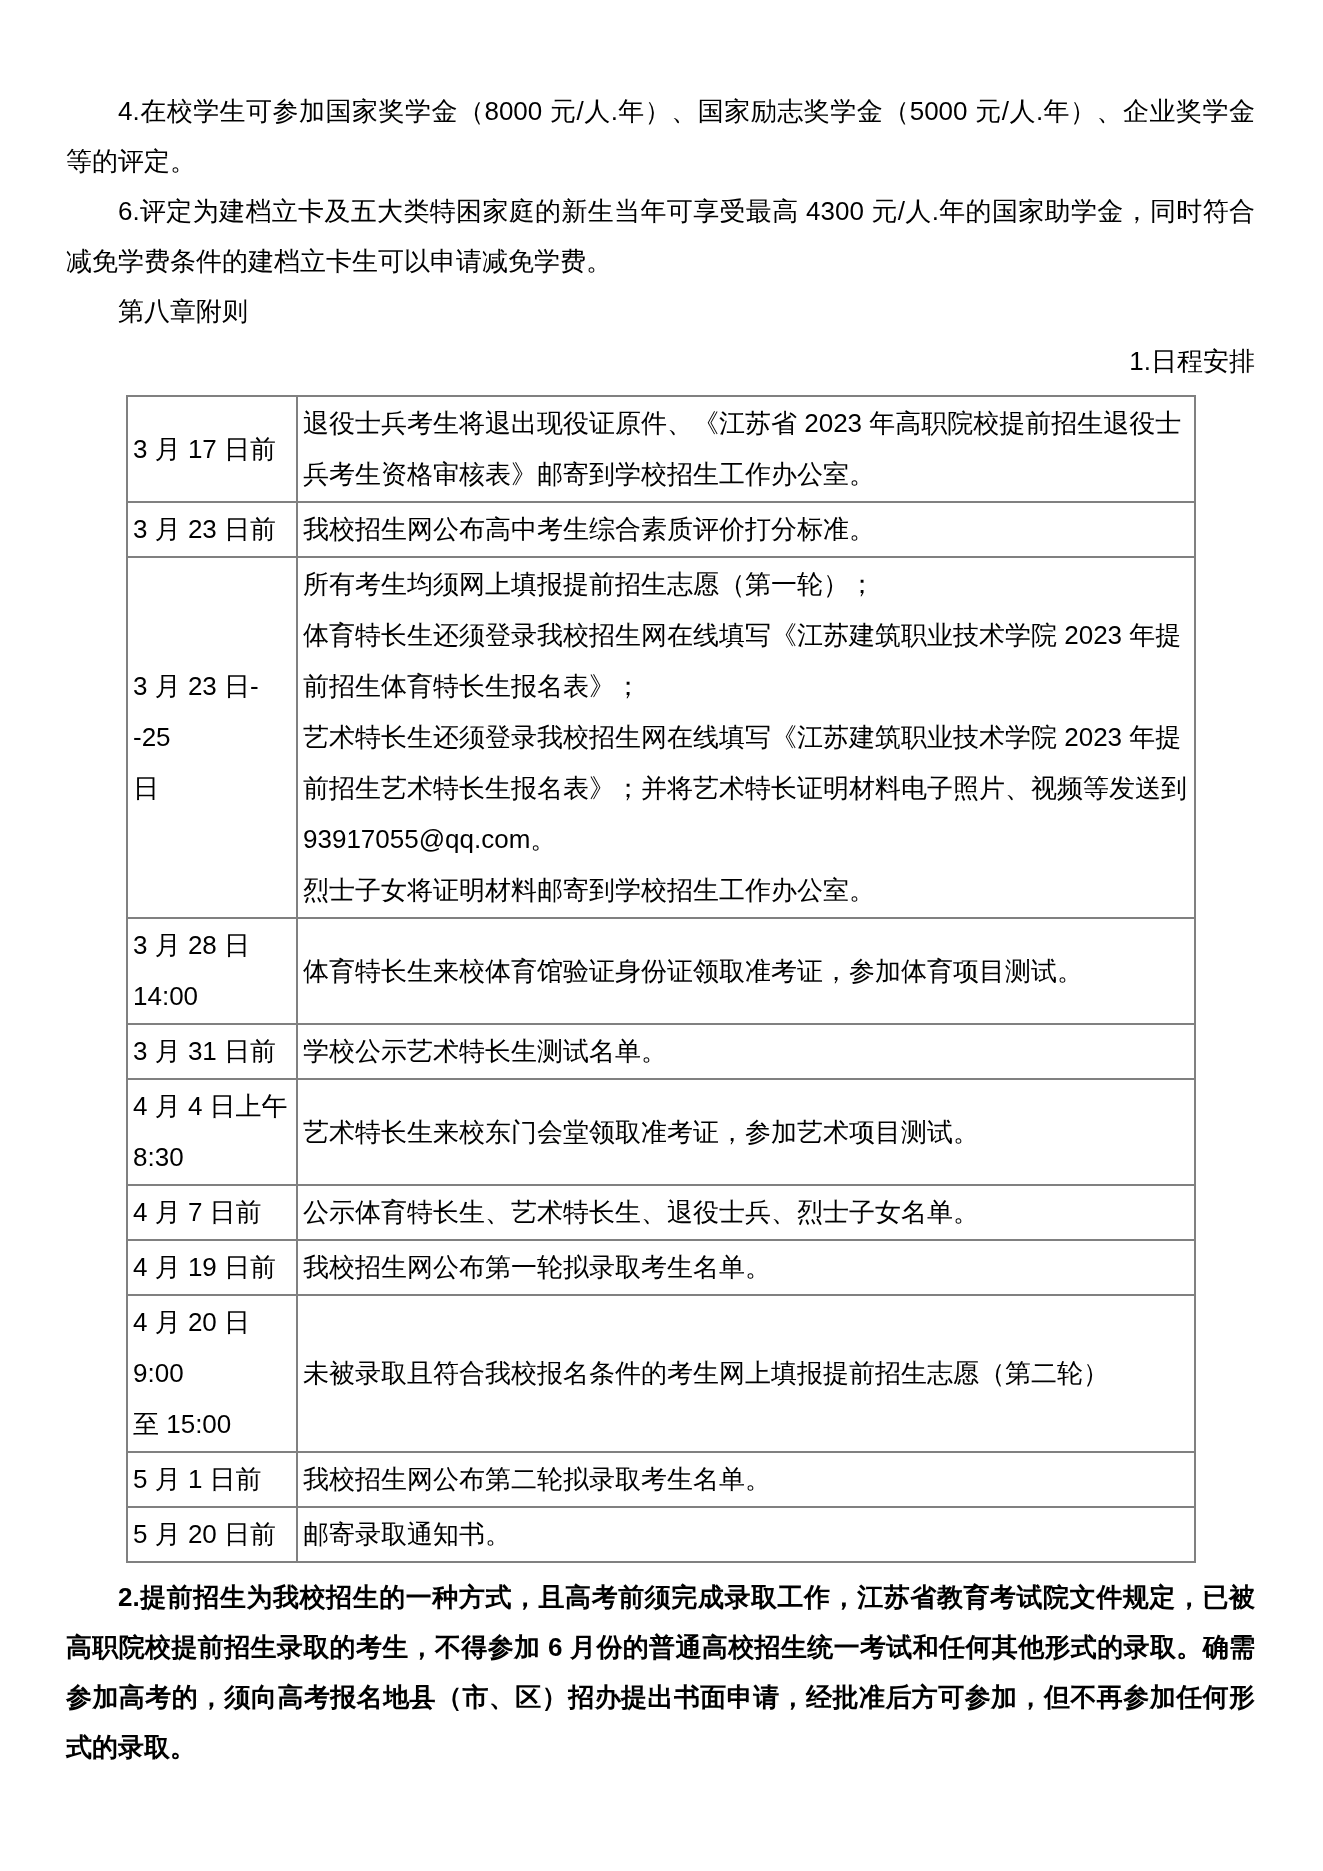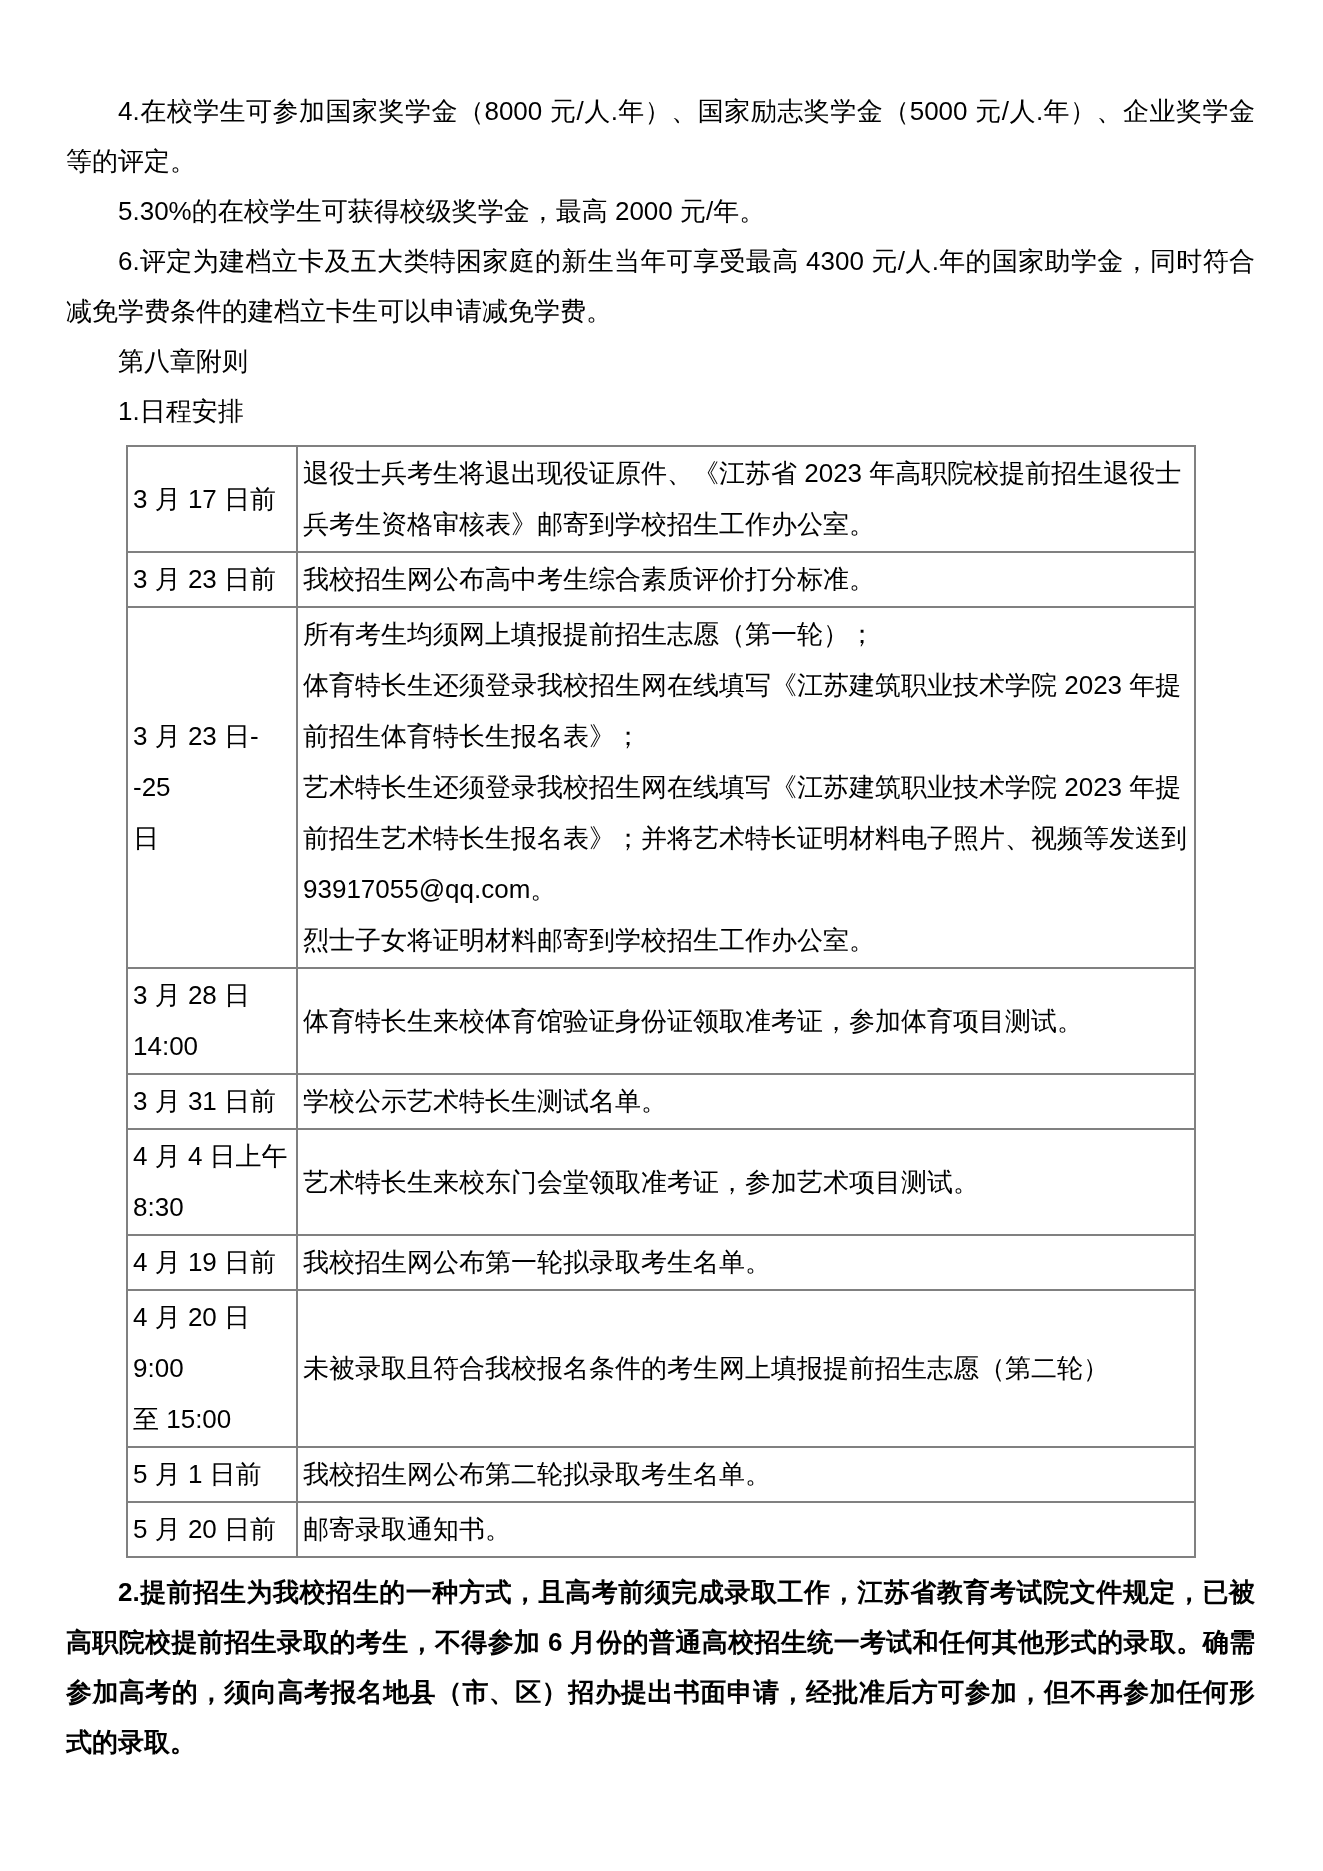--- a/index.html
+++ b/index.html
@@ -31,20 +31,21 @@
   .chapter-heading {
     margin: 0;
     line-height: 50px;
     text-indent: 52px;
     font-weight: normal;
   }
   .schedule-title {
     margin: 0;
     line-height: 50px;
     text-indent: 52px;
+    text-align: right;
   }
   table.schedule {
     border-collapse: collapse;
     margin-left: 60px;
     margin-top: 9px;
     width: 1070px;
     table-layout: fixed;
     padding-left: 48px;
   }
   table.schedule td {
@@ -66,21 +67,20 @@
     font-weight: bold;
   }
 </style>
 </head>
 <body>
 
 <div class="page">
 
   <p class="para">4.在校学生可参加国家奖学金（8000 元/人.年）、国家励志奖学金（5000 元/人.年）、企业奖学金等的评定。</p>
 
-  <p class="para">5.30%的在校学生可获得校级奖学金，最高 2000 元/年。</p>
 
   <p class="para">6.评定为建档立卡及五大类特困家庭的新生当年可享受最高 4300 元/人.年的国家助学金，同时符合减免学费条件的建档立卡生可以申请减免学费。</p>
 
   <p class="chapter-heading">第八章附则</p>
 
   <p class="schedule-title">1.日程安排</p>
 
   <table class="schedule">
     <tbody>
         <tr>
@@ -107,20 +107,24 @@
         <tr>
           <td class="date-cell">3 月 31 日前</td>
           <td class="content-cell">学校公示艺术特长生测试名单。</td>
         </tr>
         <tr>
           <td class="date-cell">4 月 4 日上午
 8:30</td>
           <td class="content-cell">艺术特长生来校东门会堂领取准考证，参加艺术项目测试。</td>
         </tr>
         <tr>
+          <td class="date-cell">4 月 7 日前</td>
+          <td class="content-cell">公示体育特长生、艺术特长生、退役士兵、烈士子女名单。</td>
+        </tr>
+        <tr>
           <td class="date-cell">4 月 19 日前</td>
           <td class="content-cell">我校招生网公布第一轮拟录取考生名单。</td>
         </tr>
         <tr>
           <td class="date-cell">4 月 20 日 9:00
 至 15:00</td>
           <td class="content-cell">未被录取且符合我校报名条件的考生网上填报提前招生志愿（第二轮）</td>
         </tr>
         <tr>
           <td class="date-cell">5 月 1 日前</td>

